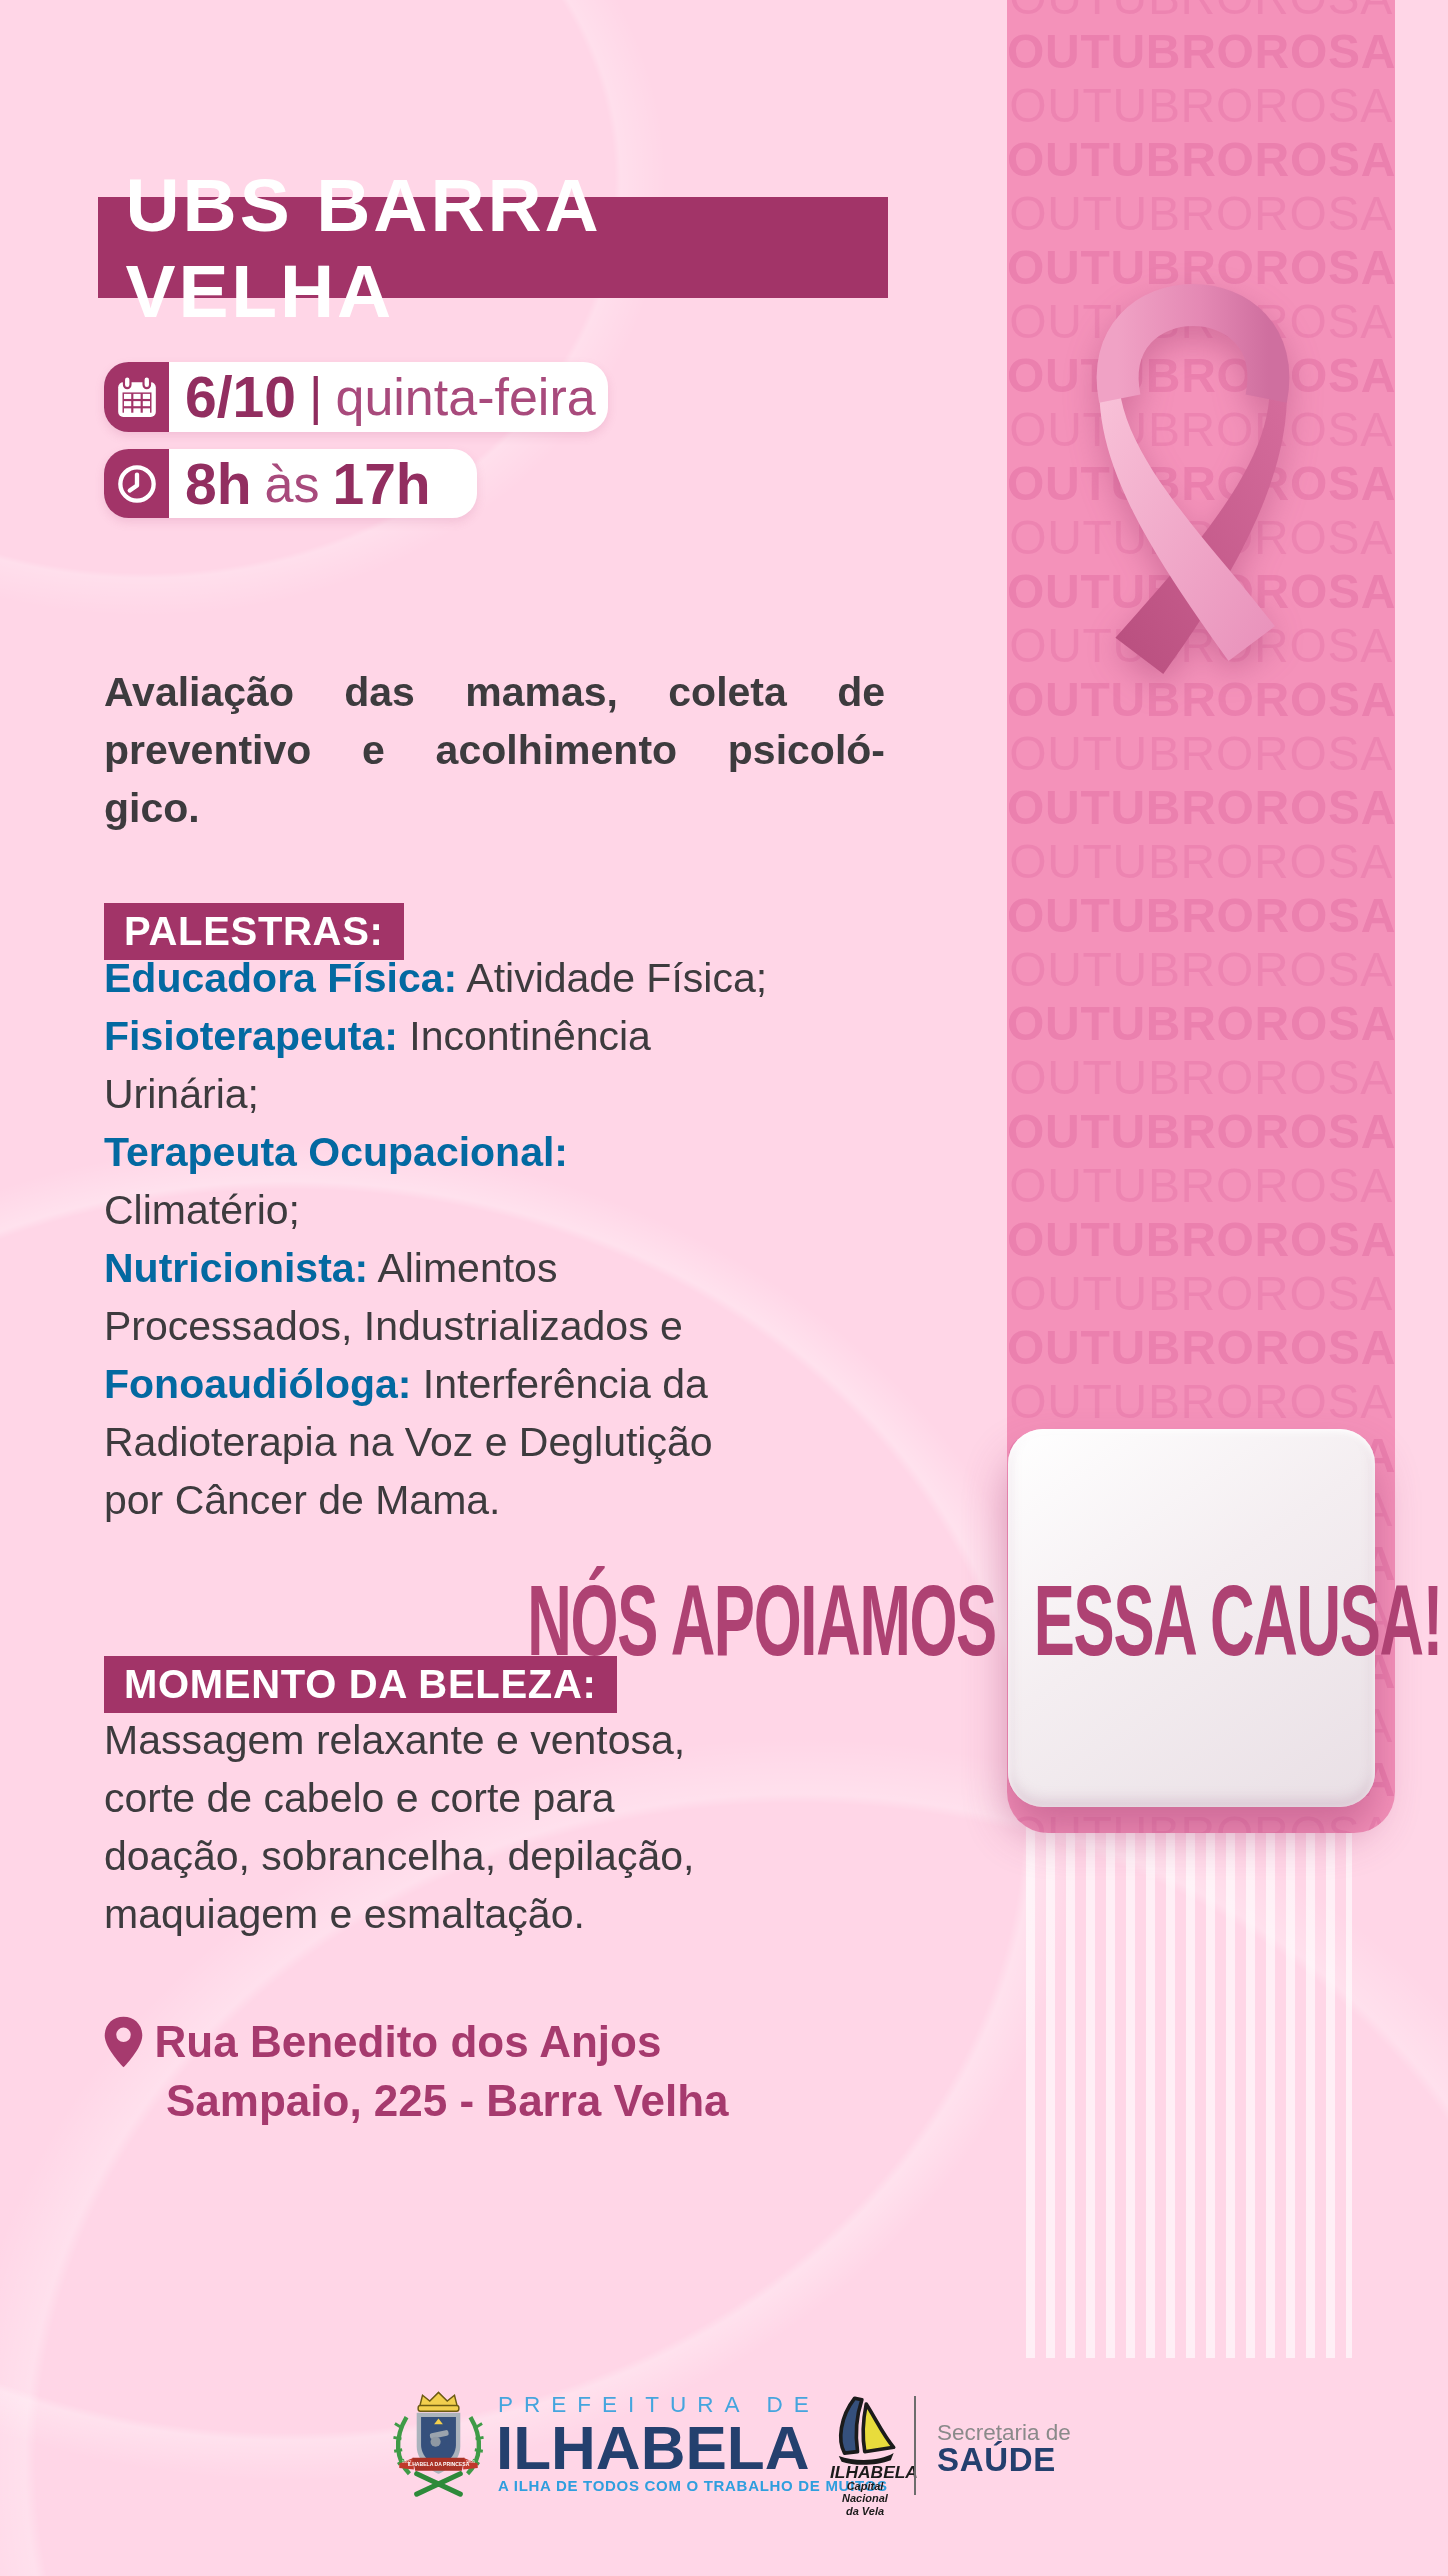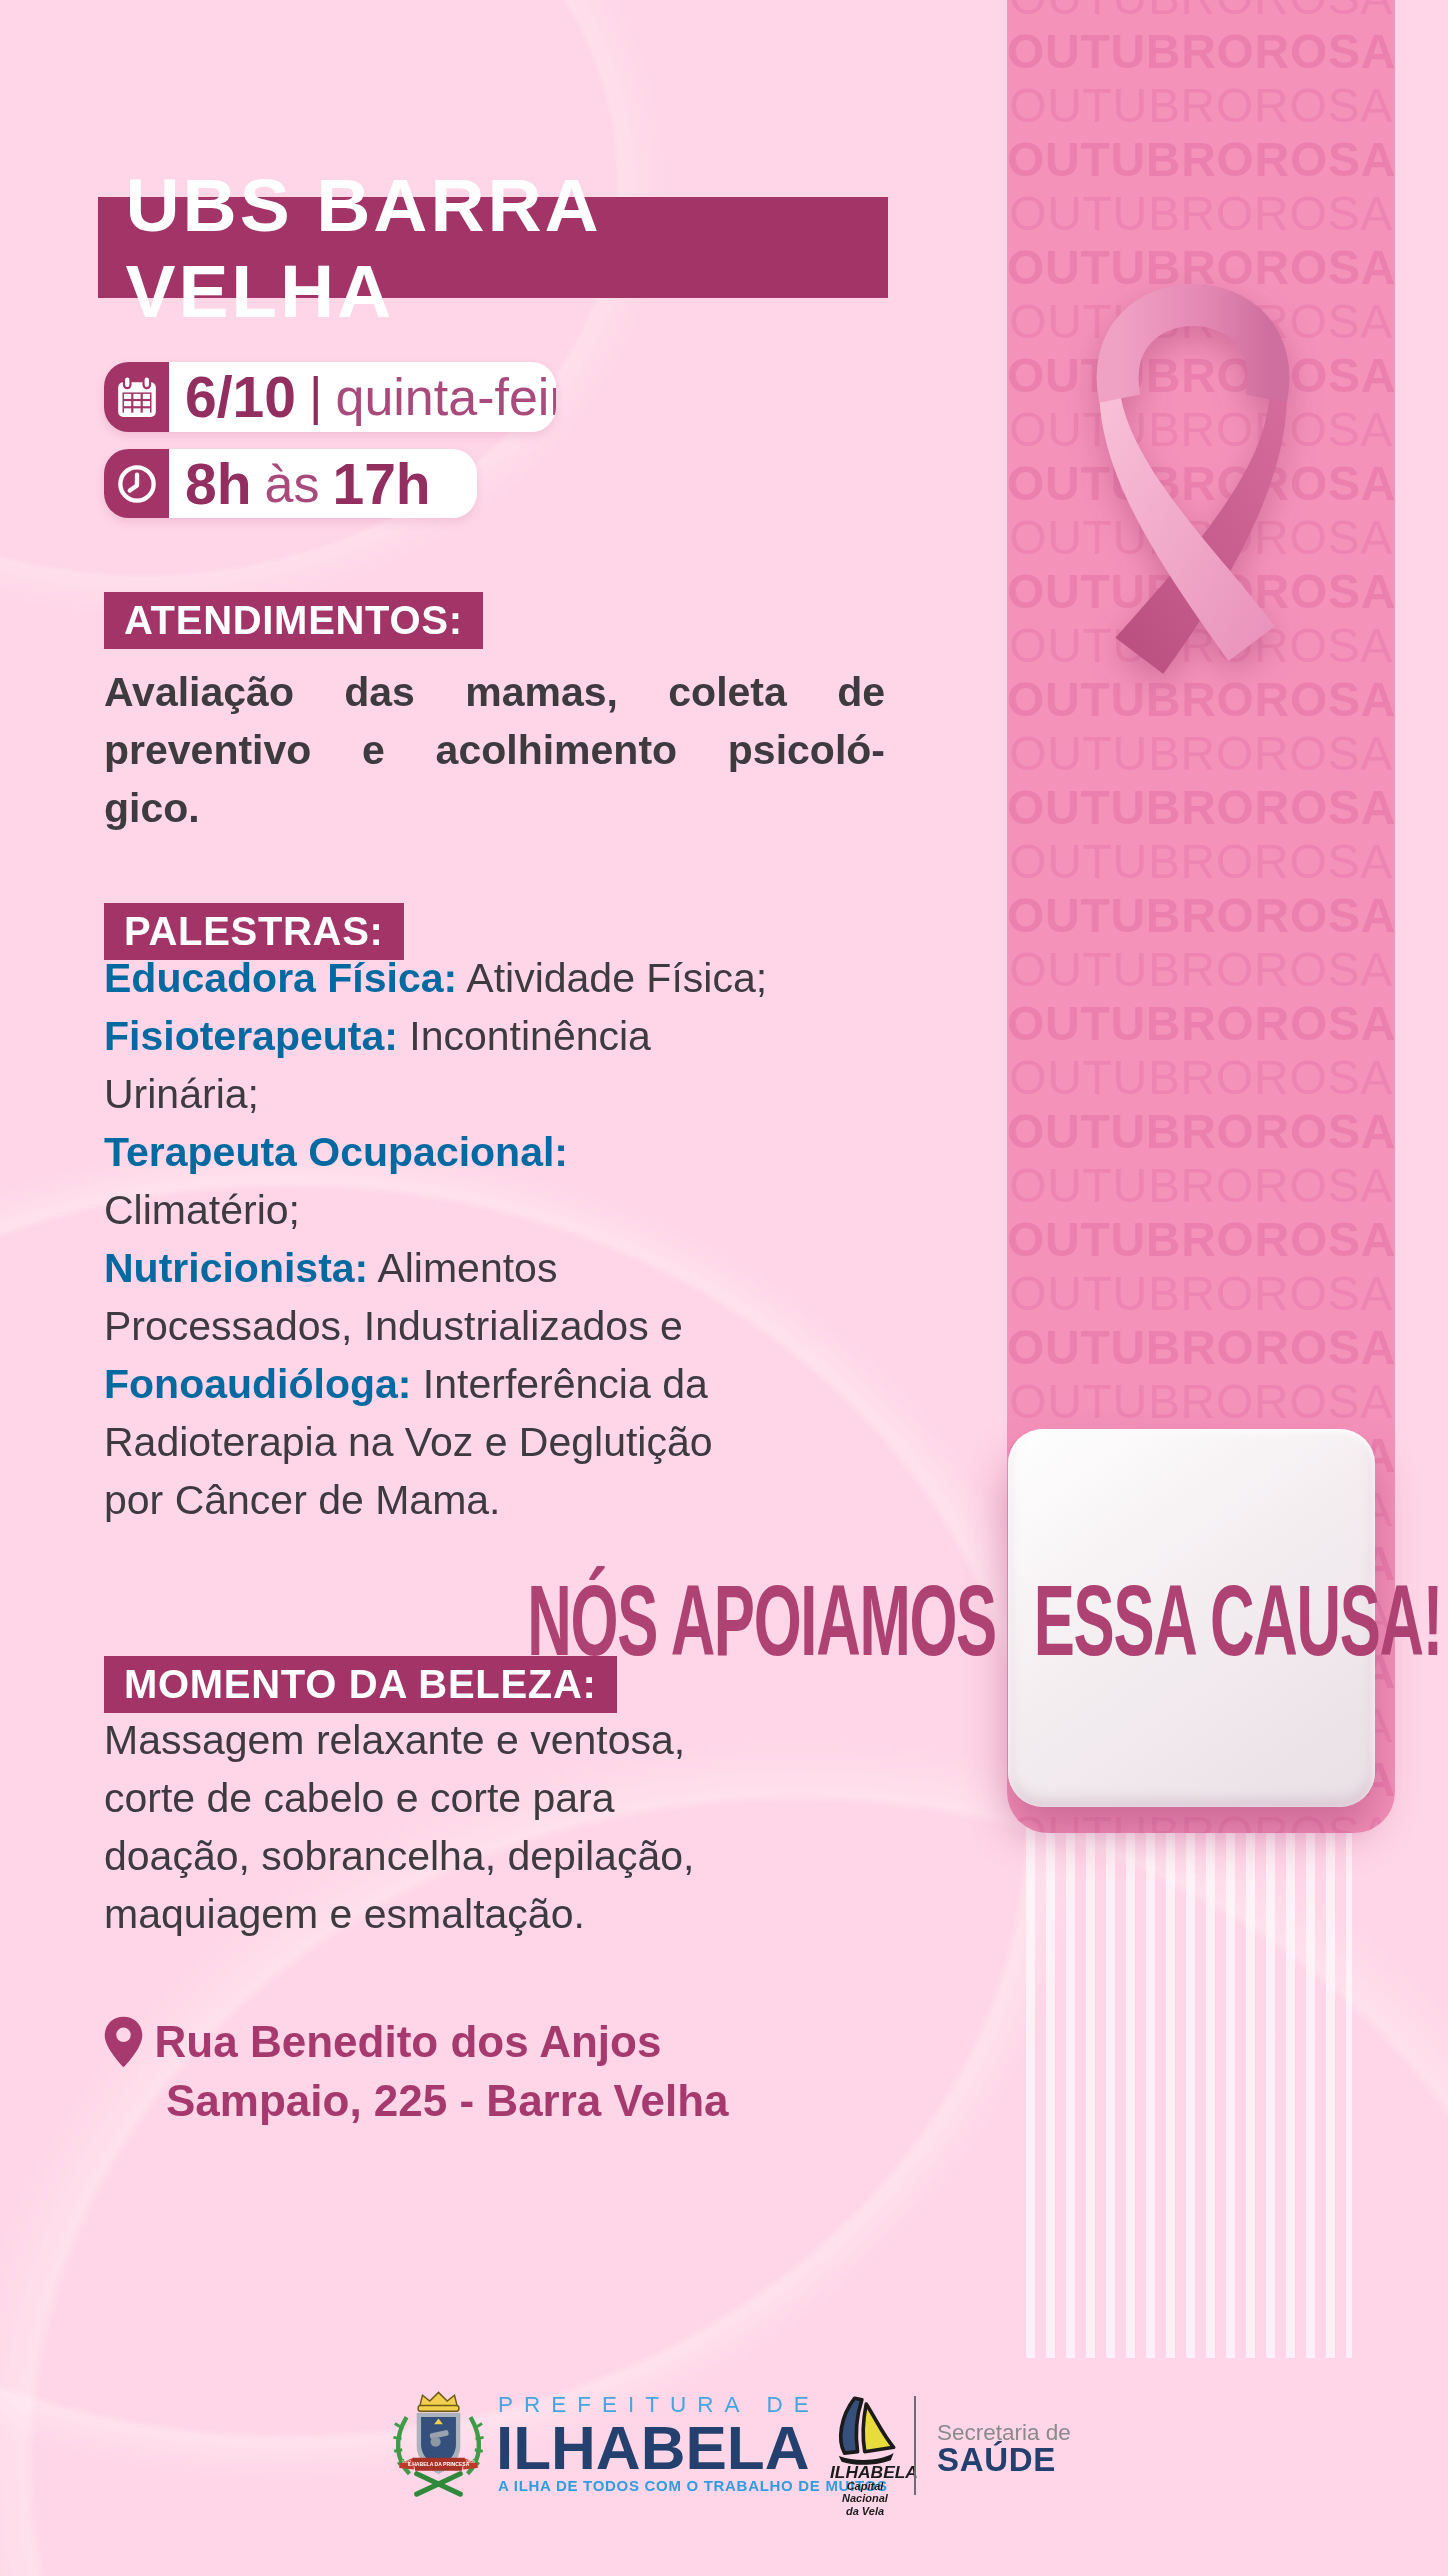--- a/index.html
+++ b/index.html
@@ -77,21 +77,21 @@
   .label-banner{height:57px;font-size:40px;letter-spacing:0.7px;padding:0 20px;}
   .lbl-atendimentos{left:104px;top:592px;}
   .lbl-palestras{left:104px;top:903px;}
   .lbl-momento{left:104px;top:1656px;}
 
   .pill{
     background:#ffffff;border-radius:24.6px;overflow:hidden;
     display:flex;align-items:stretch;
     box-shadow:0 4.3px 10px rgba(190,90,140,.18);
   }
-  .pill-date{left:104px;top:362px;width:452px;height:70px;}
+  .pill-date{left:104px;top:362px;width:504px;height:70px;}
   .pill-time{left:104px;top:449px;width:373px;height:69px;}
   .pill-chip{
     width:65px;flex:0 0 65px;background:#a23468;
     display:flex;align-items:center;justify-content:center;
   }
   .pill-body{
     display:flex;align-items:center;gap:13px;padding:0 22px 0 16px;white-space:nowrap;
   }
   .t-strong{font-weight:bold;color:#922e60;font-size:57px;}
   .t-light{font-weight:normal;color:#a84a7c;font-size:52px;}
@@ -236,21 +236,20 @@
         <path d="M 29 16 L 29 31 L 19 38" fill="none" stroke="#ffffff" stroke-width="6" stroke-linecap="round" stroke-linejoin="round"></path>
       </svg>
     </div>
     <div class="pill-body">
       <span class="t-strong">8h</span>
       <span class="t-light">às</span>
       <span class="t-strong">17h</span>
     </div>
   </div>
 
-  <div class="abs banner label-banner lbl-atendimentos">ATENDIMENTOS:</div>
   <div class="abs banner label-banner lbl-palestras">PALESTRAS:</div>
 
   <div class="abs body-copy para-atend">
       <div class="jl">Avaliação das mamas, coleta de</div>
       <div class="jl">preventivo e acolhimento psicoló-</div>
       <div>gico.</div>
     </div>
   <div class="abs body-copy list-palestras">
       <div><span class="lead">Educadora Física:</span><span> Atividade Física;</span></div>
       <div><span class="lead">Fisioterapeuta:</span><span> Incontinência</span></div>

